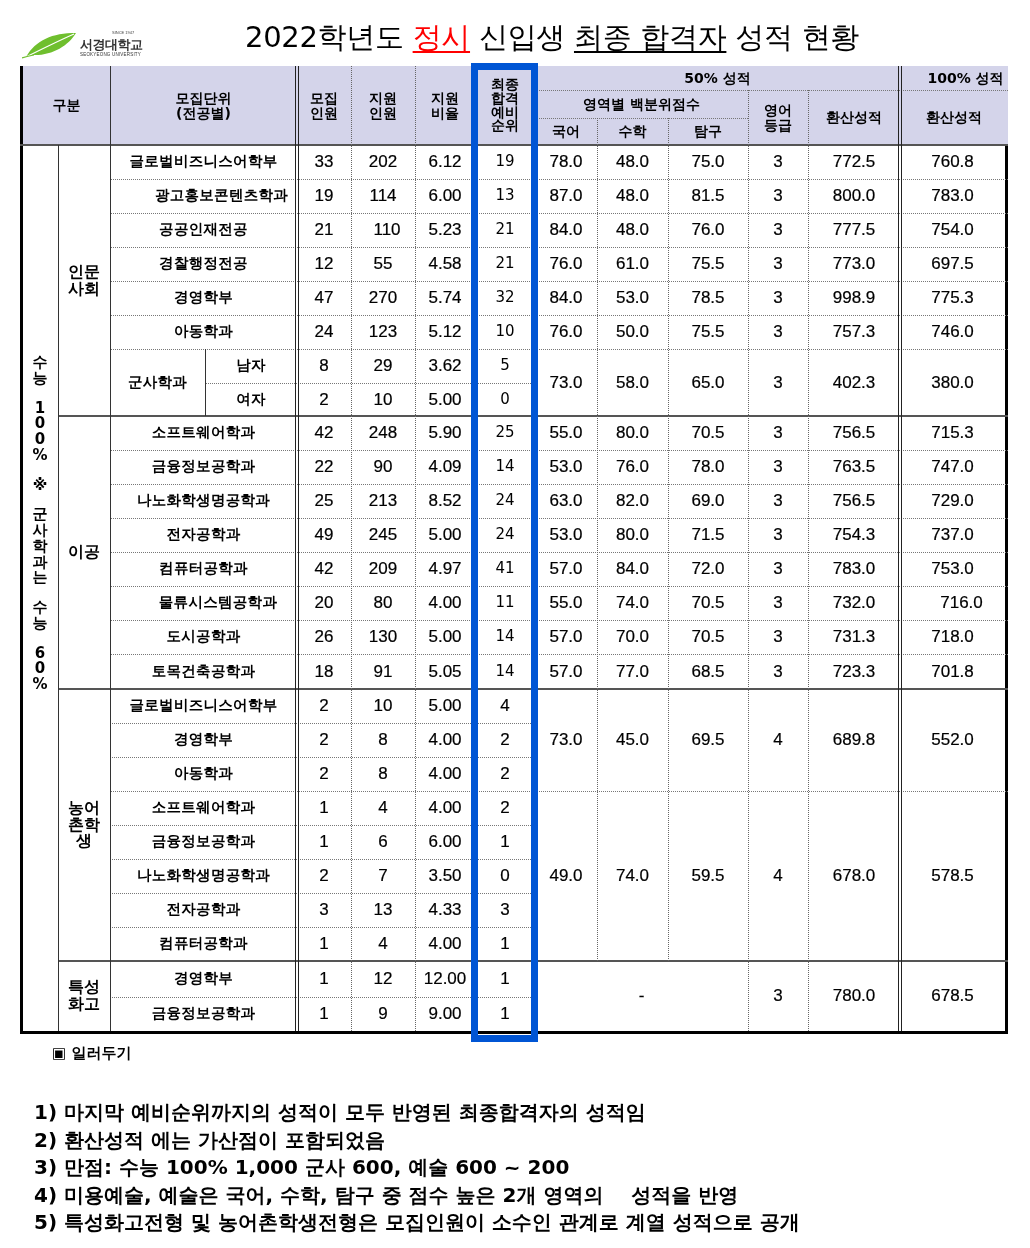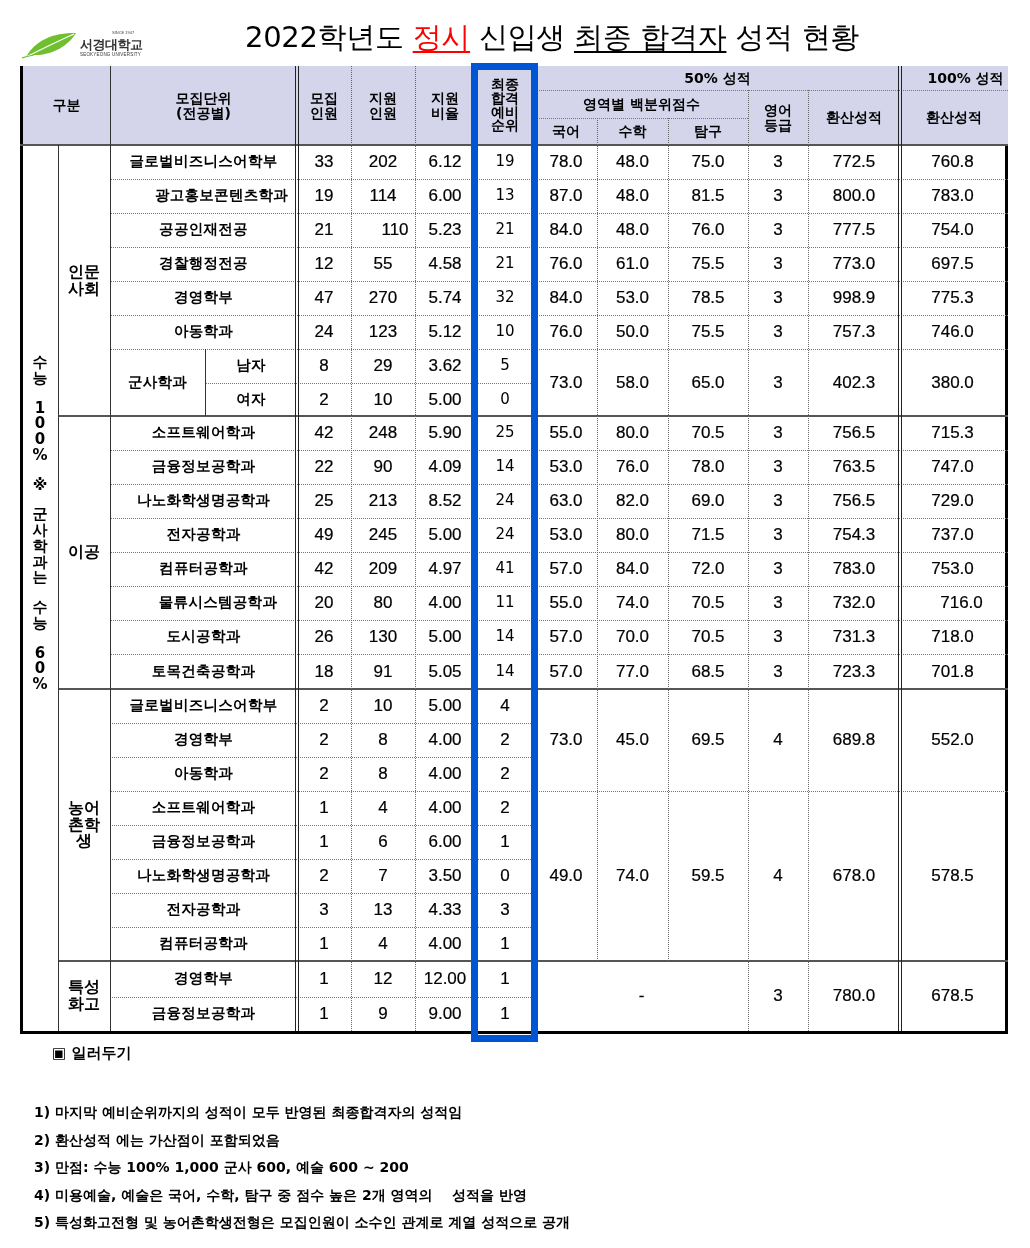--- a/index.html
+++ b/index.html
@@ -28,21 +28,21 @@
   .vl { position: absolute; width: 0; border-left: 1px dotted #666; }
   .vs { position: absolute; width: 0; border-left: 1px solid #333; }
   .vd { position: absolute; width: 4px; border-left: 1px solid #222; border-right: 1px solid #222; }
 
   .bluebox { position: absolute; left: 471px; top: 63px; width: 67px; height: 979px; border: 7px solid #0055d4; pointer-events: none; }
 
   .vert { position: absolute; left: 22px; top: 355px; width: 36px; display: flex; flex-direction: column; align-items: center; font-size: 15px; font-family: "DejaVu Sans", sans-serif; font-weight: bold; line-height: 1.05; }
   .vert .g { height: 14px; }
 
   .notes-title { position: absolute; left: 52px; top: 1044px; font-size: 15px; font-family: "DejaVu Sans", sans-serif; font-weight: bold; }
-  .notes { position: absolute; left: 34px; top: 1099px; font-size: 14px; font-family: "DejaVu Sans", sans-serif; font-weight: bold; line-height: 27.5px; }
+  .notes { position: absolute; left: 34px; top: 1099px; font-size: 20px; font-family: "DejaVu Sans", sans-serif; font-weight: bold; line-height: 27.5px; }
   .notes div { white-space: pre; }
 </style>
 </head>
 <body>
 
 <div class="logo">
   <svg width="56" height="30" viewBox="0 0 56 30" style="position:absolute;left:0;top:0">
     <path d="M4 27 C 14 10, 30 3, 54 3 C 46 16, 30 26, 10 25 Z" fill="#6fbf2e"></path>
     <path d="M2 28 C 18 20, 34 12, 52 4" stroke="#ffffff" stroke-width="1.3" fill="none"></path>
     <path d="M0 28 Q 6 26 12 25" stroke="#6fbf2e" stroke-width="1.2" fill="none"></path>
@@ -106,21 +106,21 @@
     <div class="c num" style="left: 392px; top: 110px; width: 60px; height: 34px; white-space: pre-line;">6.00</div>
     <div class="c numthin" style="left: 452px; top: 110px; width: 60px; height: 34px; white-space: pre-line;">13</div>
     <div class="c num" style="left: 512px; top: 110px; width: 62px; height: 34px; white-space: pre-line;">87.0</div>
     <div class="c num" style="left: 574px; top: 110px; width: 71px; height: 34px; white-space: pre-line;">48.0</div>
     <div class="c num" style="left: 645px; top: 110px; width: 80px; height: 34px; white-space: pre-line;">81.5</div>
     <div class="c num" style="left: 725px; top: 110px; width: 60px; height: 34px; white-space: pre-line;">3</div>
     <div class="c num" style="left: 785px; top: 110px; width: 92px; height: 34px; white-space: pre-line;">800.0</div>
     <div class="c num" style="left: 877px; top: 110px; width: 105px; height: 34px; white-space: pre-line;">783.0</div>
     <div class="c dept" style="left: 87px; top: 144px; width: 187px; height: 34px; white-space: pre-line;">공공인재전공</div>
     <div class="c num" style="left: 274px; top: 144px; width: 54px; height: 34px; white-space: pre-line;">21</div>
-    <div class="c num" style="left: 340px; top: 144px; width: 64px; height: 34px; white-space: pre-line;">110</div>
+    <div class="c num" style="left: 332px; top: 144px; width: 64px; height: 34px; white-space: pre-line;">110</div>
     <div class="c num" style="left: 392px; top: 144px; width: 60px; height: 34px; white-space: pre-line;">5.23</div>
     <div class="c numthin" style="left: 452px; top: 144px; width: 60px; height: 34px; white-space: pre-line;">21</div>
     <div class="c num" style="left: 512px; top: 144px; width: 62px; height: 34px; white-space: pre-line;">84.0</div>
     <div class="c num" style="left: 574px; top: 144px; width: 71px; height: 34px; white-space: pre-line;">48.0</div>
     <div class="c num" style="left: 645px; top: 144px; width: 80px; height: 34px; white-space: pre-line;">76.0</div>
     <div class="c num" style="left: 725px; top: 144px; width: 60px; height: 34px; white-space: pre-line;">3</div>
     <div class="c num" style="left: 785px; top: 144px; width: 92px; height: 34px; white-space: pre-line;">777.5</div>
     <div class="c num" style="left: 877px; top: 144px; width: 105px; height: 34px; white-space: pre-line;">754.0</div>
     <div class="c dept" style="left: 87px; top: 178px; width: 187px; height: 34px; white-space: pre-line;">경찰행정전공</div>
     <div class="c num" style="left: 274px; top: 178px; width: 54px; height: 34px; white-space: pre-line;">12</div>

